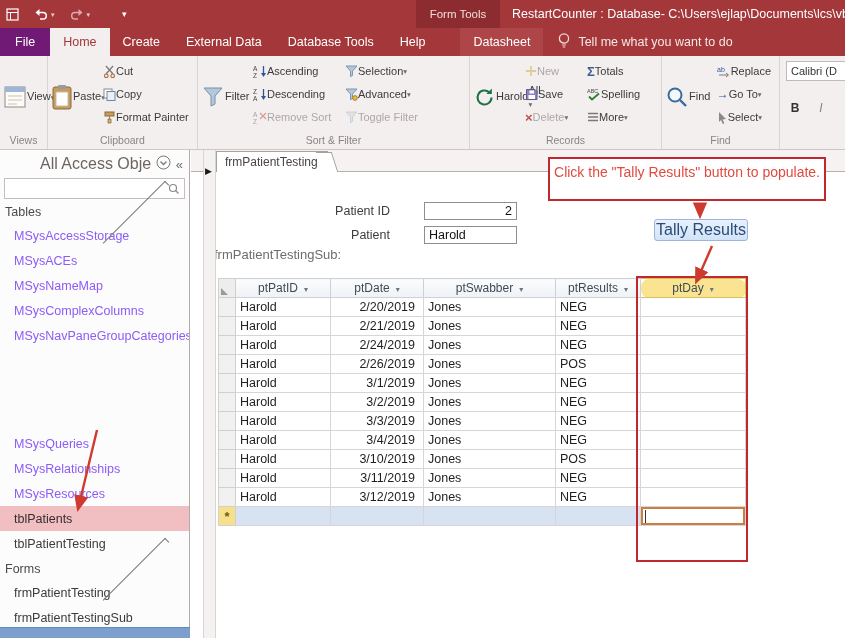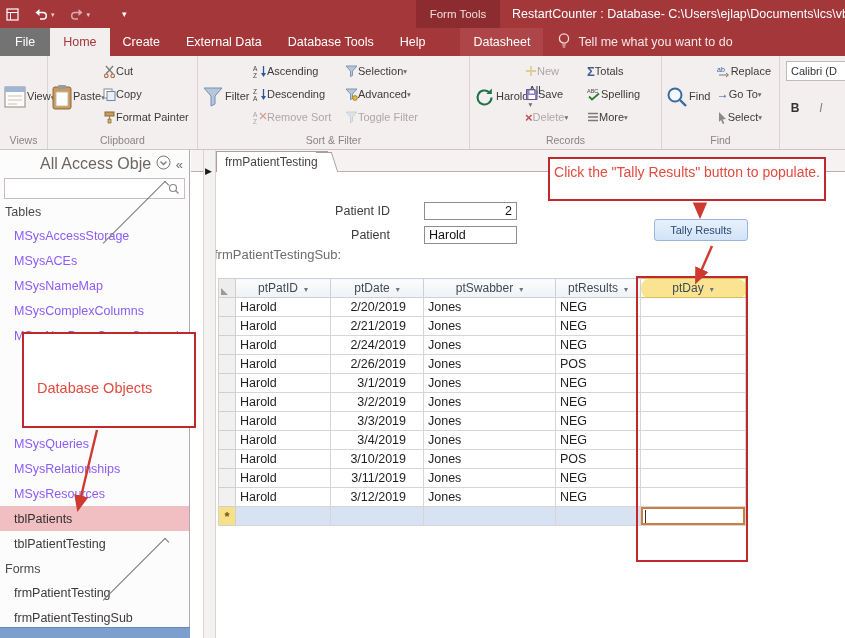--- a/index.html
+++ b/index.html
@@ -10,21 +10,21 @@
 .titlebar{position:absolute;left:0;top:0;width:100%;height:28px;background:#A4373A;}
 .qat{position:absolute;left:6px;top:0;height:28px;display:flex;align-items:center;gap:14px;color:#fff;}
 .qi{display:flex;align-items:center;gap:2px;}
 .qi .dd{font-size:7px;color:#E8CFD0;}
 .ctx-head{position:absolute;left:416px;top:0;width:84px;height:28px;background:#8C2B30;color:#F2DCDD;font-size:11.5px;display:flex;align-items:center;justify-content:center;}
 .win-title{position:absolute;left:512px;top:0;height:28px;line-height:28px;color:#fff;font-size:12.5px;white-space:nowrap;}
 
 
 .tabrow{position:absolute;left:0;top:28px;width:100%;height:28px;background:#A4373A;display:flex;align-items:stretch;color:#fff;font-size:12.5px;}
 .rtab{display:flex;align-items:center;padding:0 13px;}
-.rtab.file{background:#737373;padding:0 15px;}
+.rtab.file{background:#701a75;padding:0 15px;}
 .rtab.active{background:#F3EFEF;color:#A4373A;}
 .ctx-tab{margin-left:22px;background:#AE4549;display:flex;}
 .tellme{display:flex;align-items:center;gap:7px;margin-left:14px;color:#F6E7E8;}
 
 
 .ribbon{position:absolute;left:0;top:56px;width:100%;height:94px;background:#F3EFEF;border-bottom:1px solid #CFC5C5;display:flex;overflow:hidden;}
 .rgroup{display:flex;flex-direction:column;border-right:1px solid #DCD3D3;flex:0 0 auto;}
 .rbody{flex:1;display:flex;padding:3px 3px 0;}
 .rlabel{height:16px;line-height:14px;text-align:center;font-size:10.5px;color:#8B8484;}
 .bigbtn{width:47px;display:flex;flex-direction:row;align-items:center;padding-top:2px;font-size:11px;color:#3b3b3b;line-height:1.2;}
@@ -61,34 +61,34 @@
 
 
 .doctab-bar{position:absolute;left:191px;top:150px;right:0;height:22px;background:#F7F2F2;border-bottom:1px solid #B9AEAE;z-index:1;}
 .sel-strip{position:absolute;left:203px;top:150px;width:13px;height:488px;background:#F4F1F1;border-left:1px solid #DCD4D4;border-right:1px solid #DCD4D4;z-index:2;}
 .rec-arrow{position:absolute;left:1px;top:16px;font-size:9px;color:#1a1a1a;}
 .doctab{position:absolute;left:216px;top:151px;width:112px;height:21px;background:#fff;border:1px solid #ABA0A0;border-bottom:none;z-index:3;font-size:12px;color:#4A4244;line-height:20px;padding-left:8px;}
 .doctab::after{content:"";position:absolute;right:-8px;top:0;bottom:0;width:15px;background:#fff;border-right:1px solid #ABA0A0;border-top:1px solid #ABA0A0;transform:skewX(18deg);}
 .flabel{position:absolute;font-size:12.5px;color:#3C3C3C;}
 .flabel.r{text-align:right;}
 .tbox{position:absolute;height:18px;border:1px solid #8E8E8E;background:#fff;font-size:12.5px;line-height:16px;color:#111;}
-.tally{position:absolute;left:654px;top:219px;width:94px;height:22px;background:linear-gradient(#E8F1FC,#D2E3F8);border:1px solid #9AB6DC;border-radius:3px;font-size:11px;color:#2B4B75;display:flex;align-items:center;justify-content:center;}
+.tally{position:absolute;left:654px;top:219px;width:94px;height:22px;background:linear-gradient(#E8F1FC,#D2E3F8);border:1px solid #9AB6DC;border-radius:3px;font-size:16px;color:#2B4B75;display:flex;align-items:center;justify-content:center;}
 .subcap{position:absolute;left:214px;top:247px;font-size:13px;color:#716B6B;}
 
 
 .ds{position:absolute;left:218px;top:278px;border-collapse:collapse;table-layout:fixed;z-index:4;}
 .ds th,.ds td{border:1px solid #D6D6D6;font-weight:normal;overflow:hidden;white-space:nowrap;}
 .ds th{height:19px;background:linear-gradient(#FBFCFD,#EFF2F6);border-color:#C9D1DB;font-size:12px;color:#3F4A56;text-align:center;}
 .ds th.ylw{background:#FBE491;border-color:#D9C159;border-radius:8px;}
 .hdd{font-size:8px;color:#6B7684;margin-left:6px;}
 .ds td{height:19px;font-size:12.5px;color:#1F1F1F;padding:0 4px;background:#fff;}
 .ds .selcell{background:#F1F1F1;border-color:#D0D0D0;width:17px;padding:0;}
 .corner{background:#EDEDED !important;position:relative;}
 .corner-tri{position:absolute;left:2px;bottom:2px;width:0;height:0;border-left:7px solid #9a9a9a;border-top:7px solid transparent;}
-.ds .c1{text-align:right;padding-right:17px;}
+.ds .c1{text-align:right;padding-right:8px;}
 .newrow td{background:#D7E3F3;}
 .newrow .newsel{background:#F6E089;color:#6E5A12;font-weight:bold;text-align:center;font-size:13px;}
 .newrow td.active{background:#fff;box-shadow:inset 0 0 0 2px #C97E42;position:relative;}
 .caret{position:absolute;left:4px;top:3px;width:1px;height:13px;background:#333;}
 
 
 .anno-box{position:absolute;background:#fff;border:2px solid #C1272D;color:#E04A3F;z-index:55;}
 #anno-tally{left:548px;top:157px;width:278px;height:44px;font-size:14px;text-align:center;padding-top:4px;line-height:1.35;}
 #anno-db{left:22px;top:332px;width:174px;height:96px;font-size:14.5px;padding:46px 0 0 13px;}
 #anno-rect{position:absolute;left:636px;top:276px;width:112px;height:286px;border:2px solid #C1272D;z-index:50;pointer-events:none;}
@@ -579,21 +579,20 @@
           <td class="c2"></td>
           <td class="c3"></td>
           <td class="c4 active">
             <span class="caret"></span>
           </td>
         </tr>
       </tbody>
   </table>
 
   <div class="anno-box" id="anno-tally">Click the "Tally Results" button to populate.</div>
-  <div class="anno-box" id="anno-db">Database Objects</div>
   <div id="anno-rect"></div>
   <svg class="arrows">
     <defs>
       <marker id="ah" markerWidth="8" markerHeight="8" refX="4" refY="3" orient="auto">
           <path d="M0 0L7 3L0 6z" fill="#CE3A30"></path>
         </marker>
     </defs>
     <line x1="700" y1="203" x2="700" y2="212" stroke="#CE3A30" stroke-width="2.4" marker-end="url(#ah)"></line>
     <line x1="712" y1="246" x2="698" y2="278" stroke="#CE3A30" stroke-width="2.4" marker-end="url(#ah)"></line>
     <line x1="97" y1="430" x2="79" y2="505" stroke="#CE3A30" stroke-width="2.4" marker-end="url(#ah)"></line>

